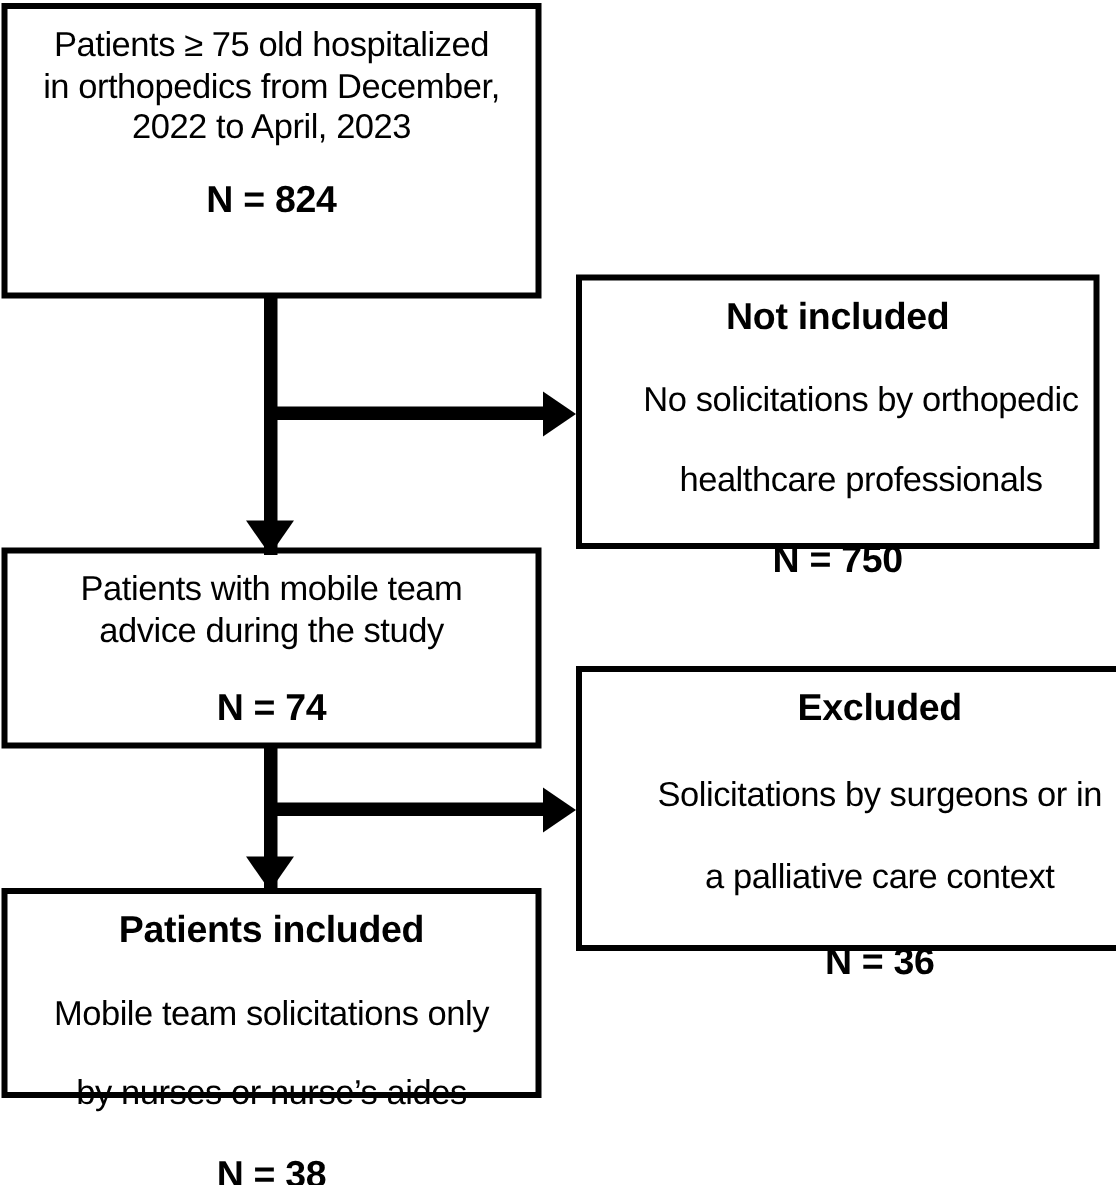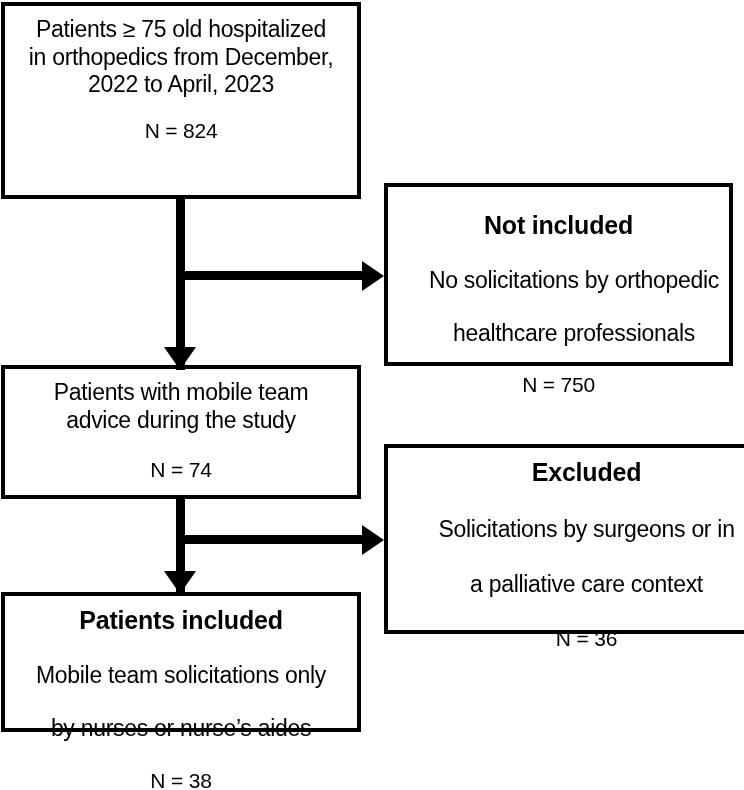--- a/index.html
+++ b/index.html
@@ -34,28 +34,28 @@
     line-height: 1.18;
     letter-spacing: -0.2px;
   }
   .box-text {
     font-size: 23px;
     font-weight: normal;
     line-height: 1.2;
     letter-spacing: -0.3px;
   }
   .box-count {
-    font-size: 21px;
-    font-weight: normal;
+    font-size: 25px;
+    font-weight: bold;
     letter-spacing: -0.2px;
   }
 
   
   #box-enrolled      { left: 1px;   top: 2px;   width: 360px; height: 197px; padding-top: 10px; }
-  #box-not-included  { left: 384px; top: 183px; width: 349px; height: 183px; padding-top: 24px; }
+  #box-not-included  { left: 384px; top: 183px; width: 349px; height: 183px; padding-top: 10px; }
   #box-advice        { left: 1px;   top: 365px; width: 360px; height: 134px; padding-top: 10px; }
   #box-excluded      { left: 384px; top: 444px; width: 405px; height: 190px; padding-top: 10px; }
   #box-included      { left: 1px;   top: 592px; width: 360px; height: 140px; padding-top: 10px; }
 
   #box-enrolled .box-count     { margin-top: 20px; }
   #box-not-included .box-text  { margin-top: 26px; margin-left: 31px; }
   #box-not-included .box-count { margin-top: 25px; }
   #box-advice .box-count       { margin-top: 24px; }
   #box-excluded .box-text      { margin-top: 28px; }
   #box-excluded .box-count     { margin-top: 28px; text-align: right; }

